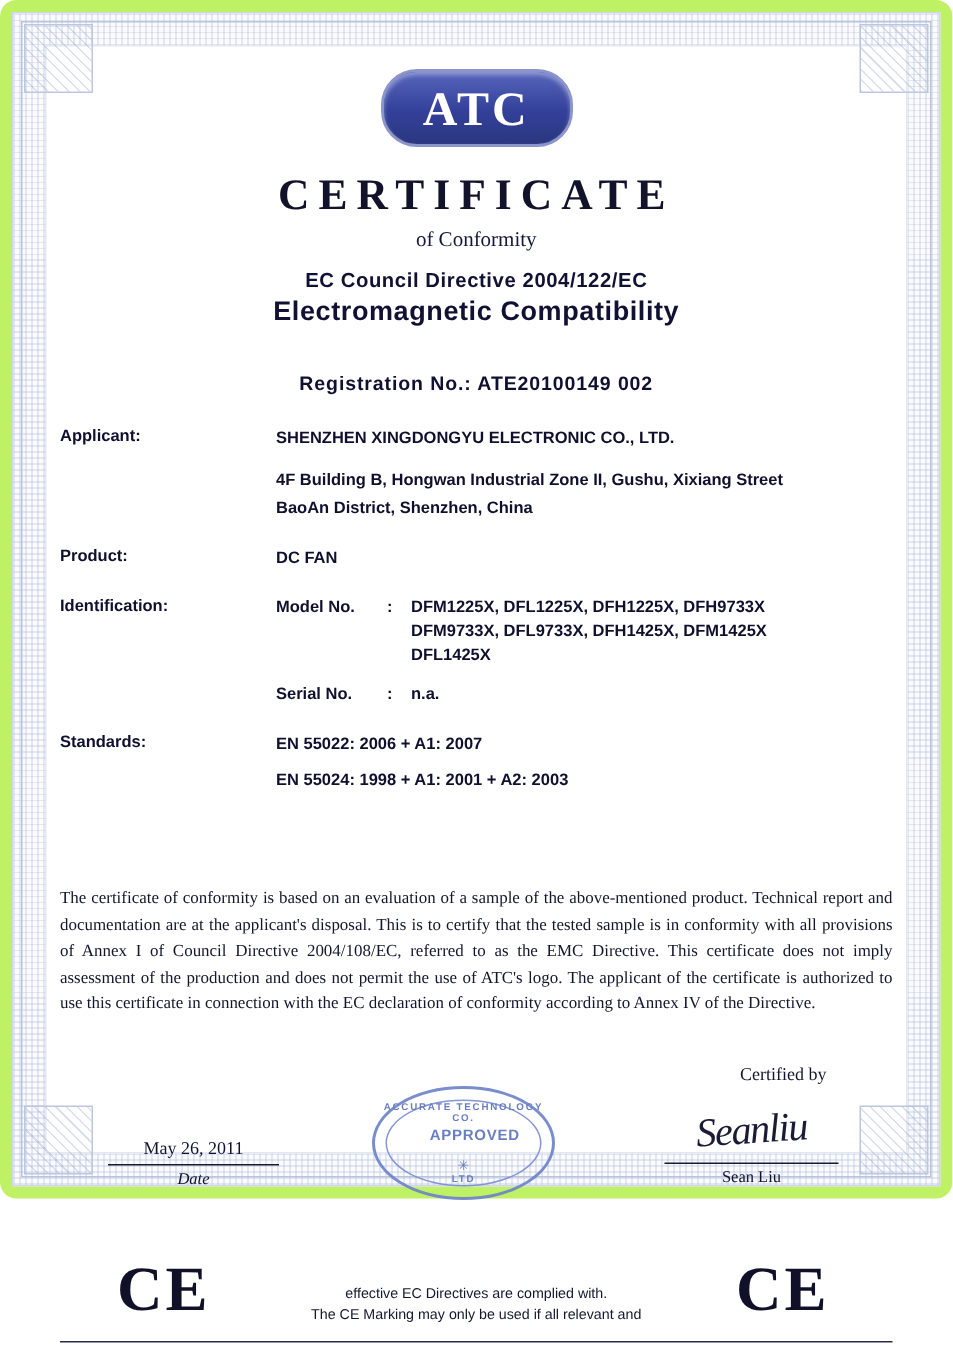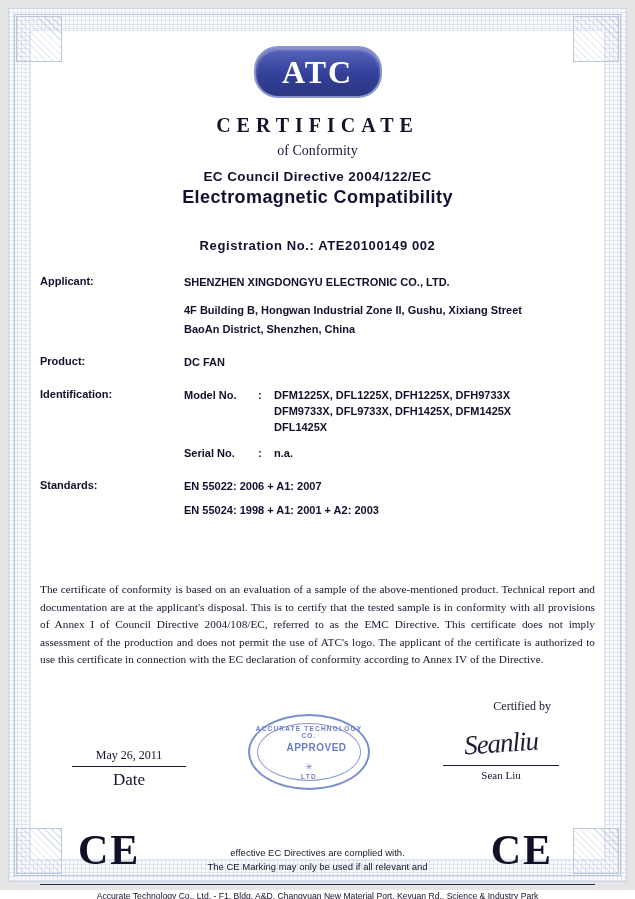--- a/index.html
+++ b/index.html
@@ -11,23 +11,24 @@
     width: 635px;
     height: 899px;
     font-family: "Liberation Sans", sans-serif;
     color: #1a1a2e;
     overflow: hidden;
   }
 
   .page {
     position: relative;
     width: 635px;
-    height: 890px;
-    background: #e5e5e5;
-    box-sizing: border-box;
+    height: 799px;
+    background: #bef264;
+    box-sizing: border-box;
+    border-radius: 11px;
   }
 
   
   .border-outer {
     position: absolute;
     left: 8px; top: 8px; right: 8px; bottom: 8px;
     border: 1px solid #cfd6e6;
     background:
       repeating-linear-gradient(90deg, rgba(170,185,215,0.30) 0px, rgba(170,185,215,0.30) 1px, rgba(255,255,255,0) 1px, rgba(255,255,255,0) 4px),
       repeating-linear-gradient(0deg, rgba(170,185,215,0.30) 0px, rgba(170,185,215,0.30) 1px, rgba(255,255,255,0) 1px, rgba(255,255,255,0) 4px),
@@ -87,21 +88,21 @@
     letter-spacing: 2px;
     text-align: center;
     border: 2px solid #8b95cc;
     box-shadow: inset 0 2px 3px rgba(255,255,255,0.35);
   }
 
   h1.cert-title {
     margin: 16px 0 0 0;
     text-align: center;
     font-family: "Liberation Serif", serif;
-    font-size: 20px;
+    font-size: 29px;
     font-weight: bold;
     letter-spacing: 6px;
     color: #12122a;
   }
   .conformity {
     text-align: center;
     font-family: "Liberation Serif", serif;
     font-size: 14px;
     margin-top: 6px;
     color: #16163a;
@@ -252,22 +253,23 @@
   }
   .date-block .date-text {
     font-size: 12px;
     color: #131330;
   }
   .date-block .date-line {
     border-top: 1px solid #1a1a30;
     margin: 3px 18px 3px 18px;
   }
   .date-block .date-caption {
-    font-size: 17px;
+    font-size: 11px;
     color: #131330;
+    font-style: italic;
   }
 
   .signer-block {
     position: absolute;
     right: 14px;
     top: 8px;
     width: 160px;
     text-align: center;
   }
   .signature {

